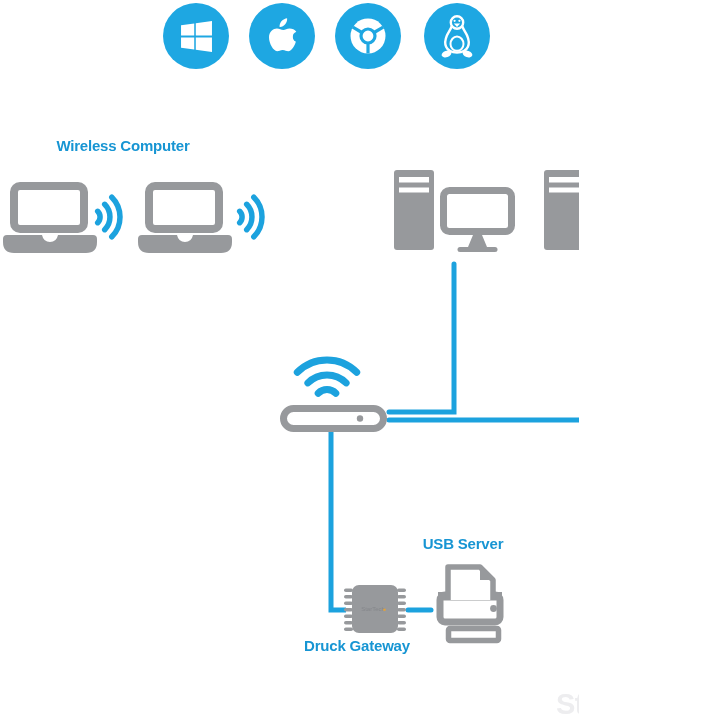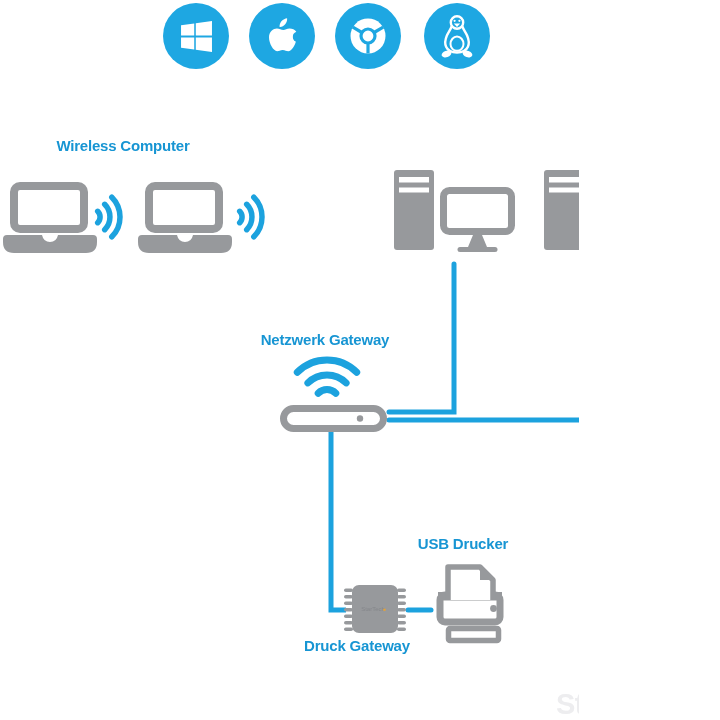--- a/index.html
+++ b/index.html
@@ -64,22 +64,21 @@
       <path d="M13.5,31 c0,4 2.9,6.8 6.5,6.8 c3.6,0 6.5,-2.8 6.5,-6.8 c0,-4 -2.9,-7.5 -6.5,-7.5 c-3.6,0 -6.5,3.5 -6.5,7.5 Z" fill="none" stroke="#fff" stroke-width="2"></path>
       <circle cx="17.6" cy="7.8" r="1.1" fill="#fff"></circle>
       <circle cx="22.4" cy="7.8" r="1.1" fill="#fff"></circle>
       <path d="M16.8,10.6 h6.4 l-3.2,3.4 Z" fill="#fff"></path>
       <ellipse cx="9.5" cy="41" rx="5" ry="3.2" fill="#fff" transform="rotate(-18 9.5 41)"></ellipse>
       <ellipse cx="30.5" cy="41" rx="5" ry="3.2" fill="#fff" transform="rotate(18 30.5 41)"></ellipse>
     </svg>
   </div>
 
   <div class="node-label" style="left:123px;top:137px">Wireless Computer</div>
-  <div class="node-label" style="left:325px;top:331px">Netzwerk Gateway</div>
-  <div class="node-label" style="left:463px;top:535px">USB Drucker</div>
+  <div class="node-label" style="left:463px;top:535px">USB Server</div>
   <div class="node-label" style="left:357px;top:637px">Druck Gateway</div>
 
   <svg class="abs" style="left:0;top:0" width="720" height="720" viewBox="0 0 720 720">
     <path d="M454,264 L454,412 L389,412" fill="none" stroke="#1CA2DE" stroke-width="5" stroke-linecap="round"></path>
     <path d="M604,264 L604,420 L389,420" fill="none" stroke="#1CA2DE" stroke-width="5" stroke-linecap="round"></path>
     <path d="M331,431 L331,610 L346,610" fill="none" stroke="#1CA2DE" stroke-width="5" stroke-linecap="butt"></path>
     <path d="M408,610 L431,610" fill="none" stroke="#1CA2DE" stroke-width="5" stroke-linecap="round"></path>
   </svg>
 
   <svg class="abs" style="left:2px;top:181px" width="96" height="72" viewBox="0 0 96 72">

